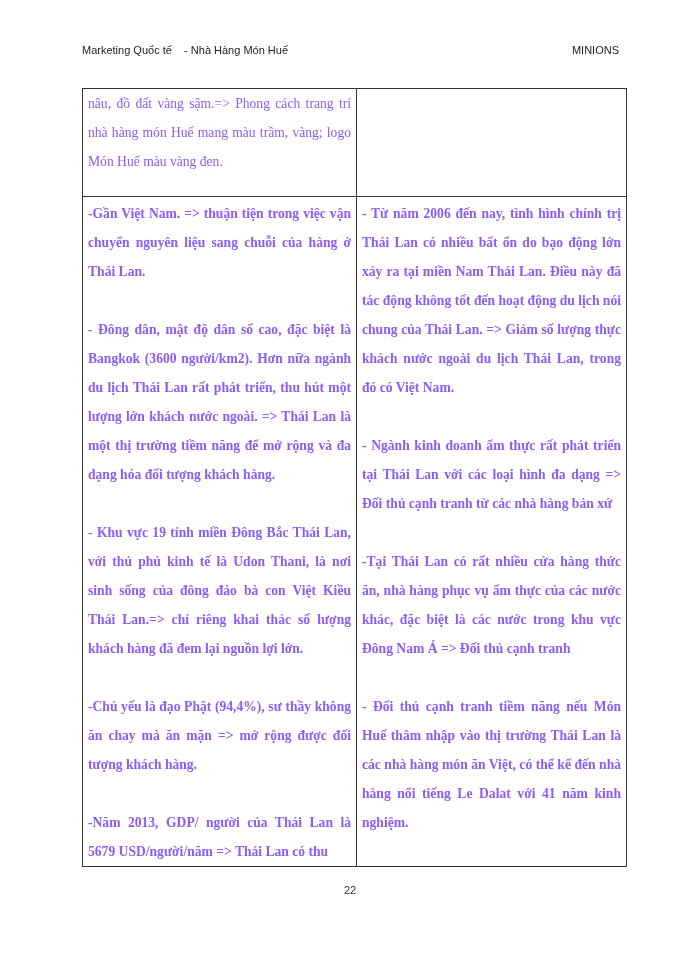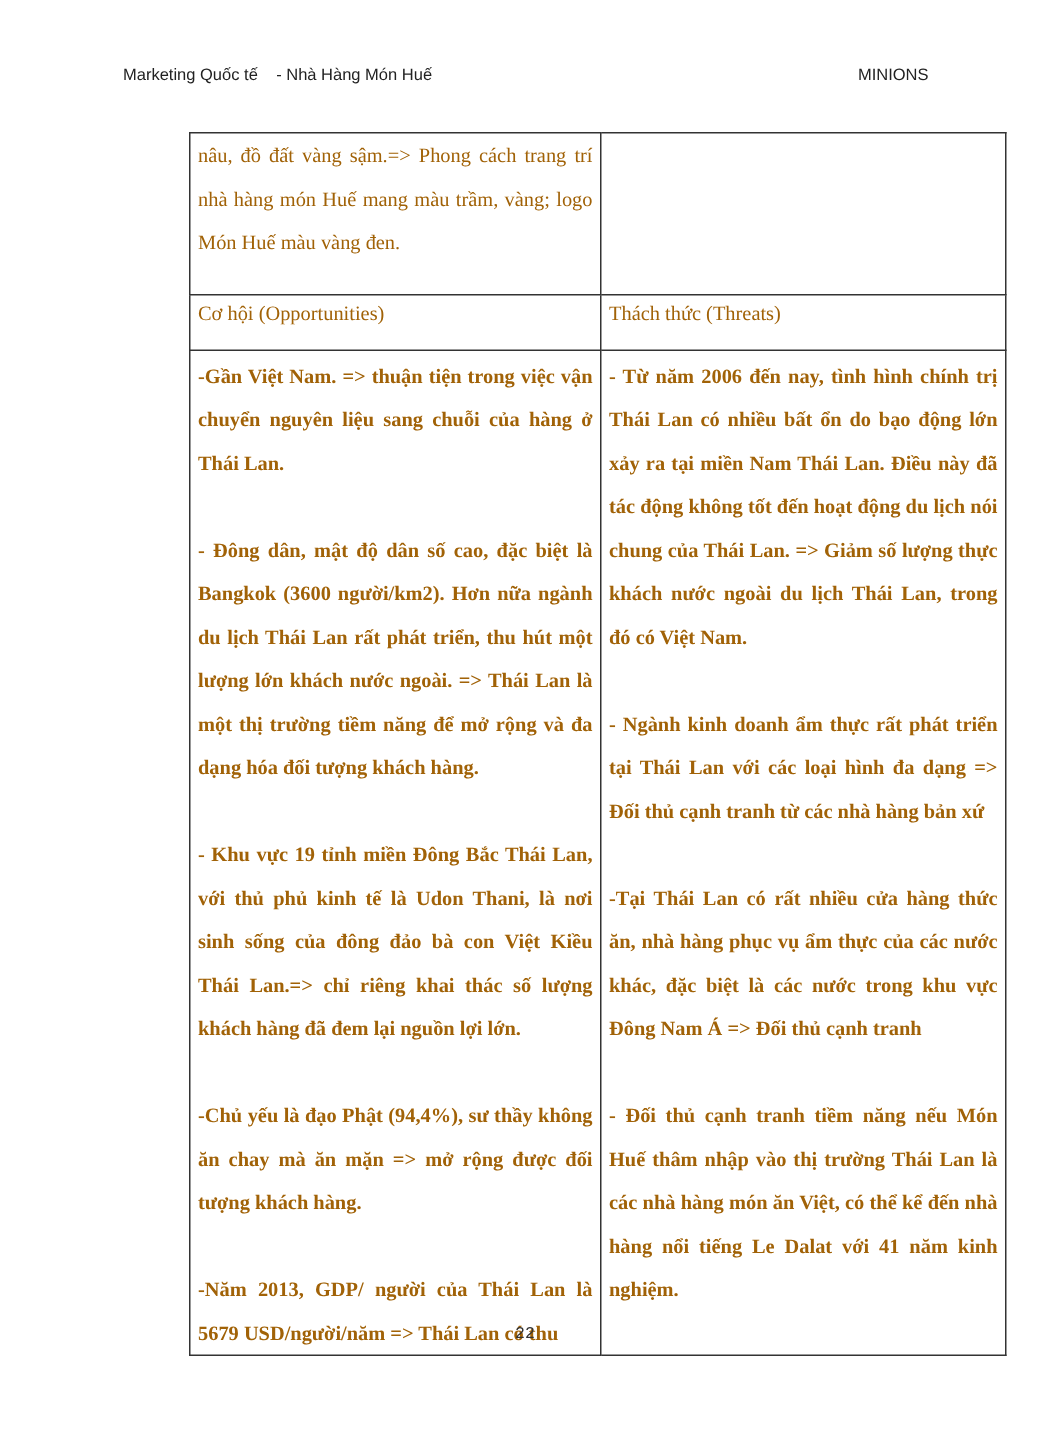--- a/index.html
+++ b/index.html
@@ -8,38 +8,38 @@
       position: absolute; left: 82px; right: 75px; top: 44px; height: 18px;
       font-family: "Liberation Sans", "DejaVu Sans", sans-serif;
       font-size: 11px; color: #222;
     }
     .header .left { position: absolute; left: 0; top: 0; white-space: pre; }
     .header .right { position: absolute; right: 6px; top: 0; text-align: center; }
     table.swot {
       position: absolute; left: 82px; top: 88px;
       width: 544px; border-collapse: collapse; table-layout: fixed;
       font-family: "Liberation Serif", "DejaVu Serif", serif;
-      font-size: 13.6px; color: #a16207; margin-left: 44px;
+      font-size: 13.6px; color: #8b5cf6;
     }
     table.swot td {
       border: 1px solid #333; vertical-align: top;
       padding: 0 5px 0 5px;
     }
     table.swot col.c1 { width: 274px; }
     table.swot col.c2 { width: 270px; }
     .cell-text { line-height: 29px; text-align: justify; }
     .para { margin: 0; }
     .gap { height: 29px; }
     tr.row-top td { height: 107px; }
     tr.row-head td { height: 36px; }
     tr.row-head .cell-text { line-height: 22px; padding-top: 1px; }
     tr.row-body td { height: 627px; padding-top: 2px; font-weight: bold; }
     .pagenum {
       position: absolute; left: 0; right: 0; top: 884px; text-align: center;
-      font-family: Liberation Mono, monospace;
+      font-family: Liberation Sans, sans-serif;
       font-size: 11px; color: #333;
     }
   </style>
 </head>
 <body>
 
 <div class="header">
   <span class="left">Marketing Quốc tế    - Nhà Hàng Món Huế</span>
   <span class="right">MINIONS</span>
 </div>
@@ -49,28 +49,20 @@
       <col class="c1">
       <col class="c2">
     </colgroup>
   <tbody>
       <tr class="row-top">
     <td>
       <div class="cell-text">nâu, đồ đất vàng sậm.=&gt; Phong cách trang trí nhà hàng món Huế mang màu trầm, vàng;  logo Món Huế màu vàng đen.</div>
     </td>
     <td>
       <div class="cell-text"></div>
-    </td>
-  </tr>
-  <tr class="row-head">
-    <td>
-      <div class="cell-text">Cơ hội (Opportunities)</div>
-    </td>
-    <td>
-      <div class="cell-text">Thách thức (Threats)</div>
     </td>
   </tr>
   <tr class="row-body">
     <td>
       <div class="cell-text">
         <p class="para">-Gần Việt Nam. =&gt;  thuận tiện trong việc vận chuyển nguyên liệu sang chuỗi của hàng ở Thái Lan.</p>
         <div class="gap"></div>
         <p class="para">- Đông dân, mật độ dân số cao, đặc biệt là Bangkok  (3600 người/km2).  Hơn  nữa ngành du lịch Thái Lan rất phát triển, thu hút một lượng lớn khách nước ngoài. =&gt; Thái Lan là một thị trường tiềm năng để mở rộng và đa dạng hóa đối tượng khách hàng.</p>
         <div class="gap"></div>
         <p class="para">- Khu vực 19 tỉnh miền Đông Bắc Thái Lan, với thủ phủ kinh tế là Udon Thani, là nơi sinh sống của đông đảo bà con Việt Kiều Thái Lan.=&gt; chỉ riêng khai thác số lượng khách hàng đã đem lại nguồn lợi lớn.</p>

